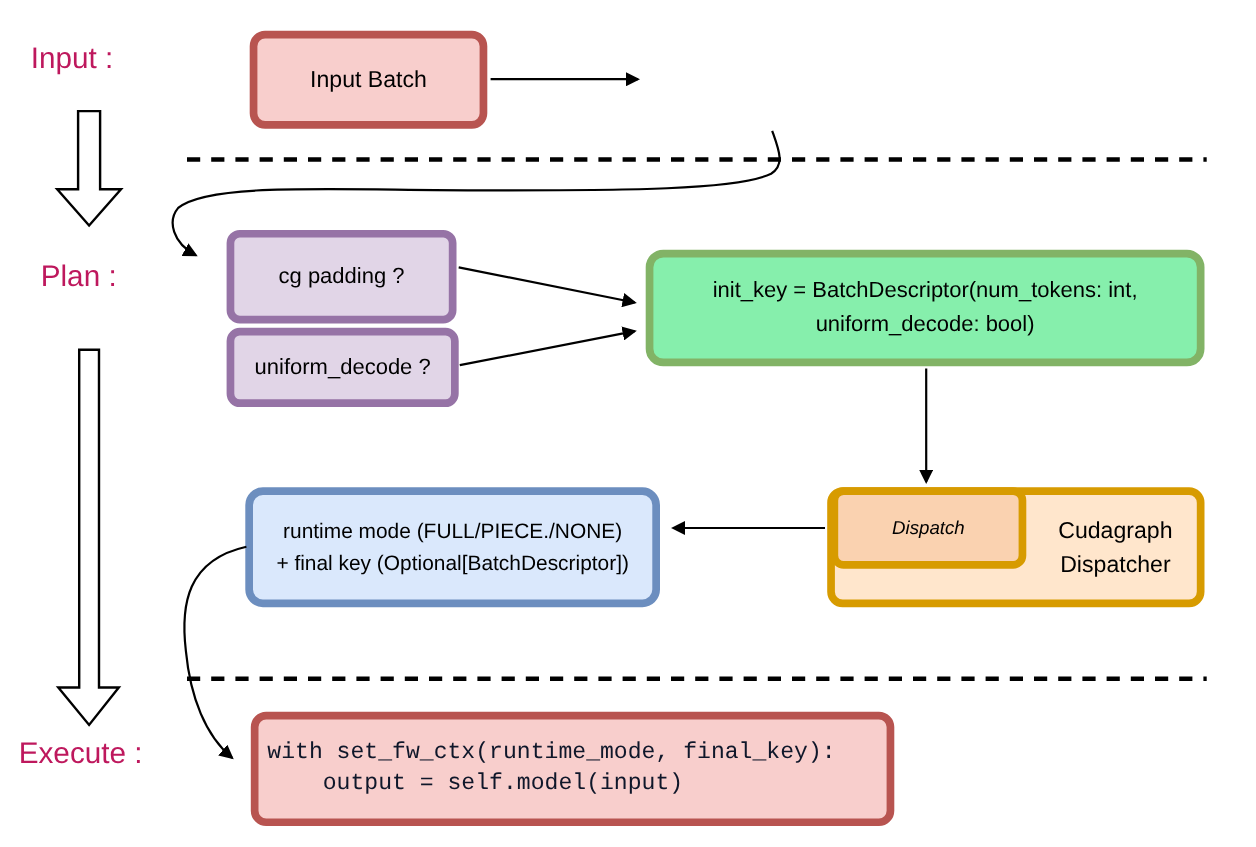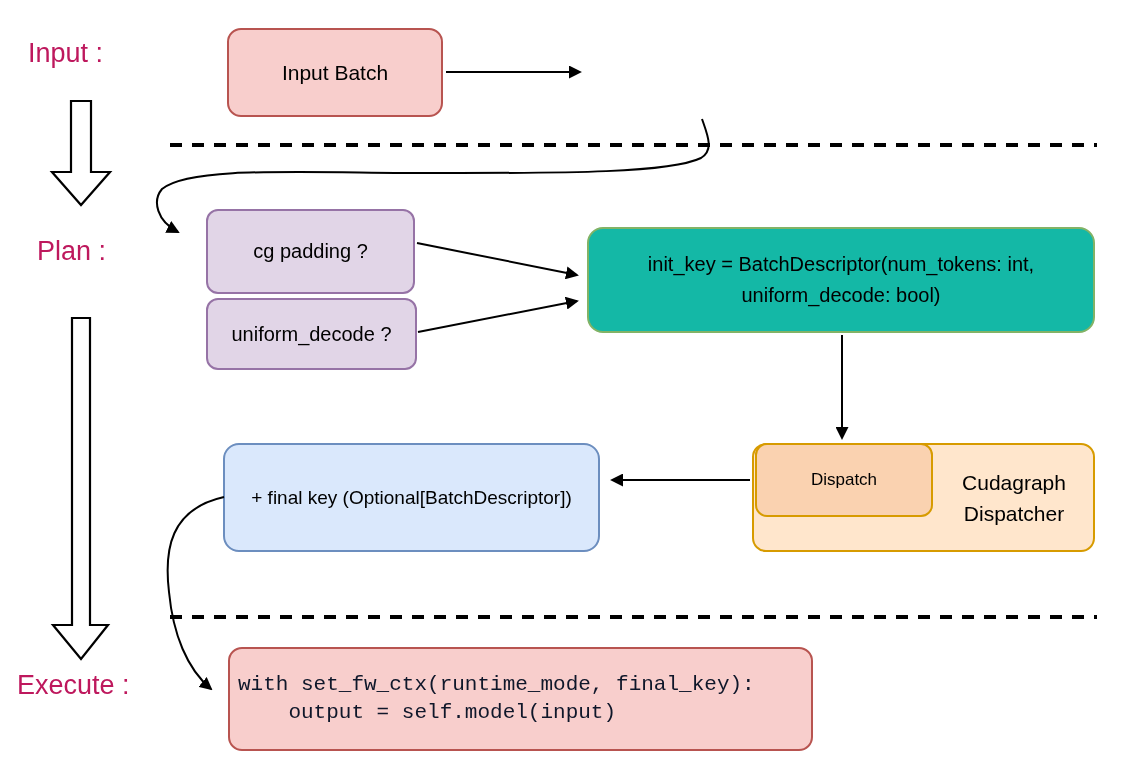--- a/index.html
+++ b/index.html
@@ -1,29 +1,29 @@
 <!DOCTYPE html>
 <html><head>
 <meta charset="utf-8">
 <style>
   html,body{margin:0;padding:0;background:#fff;}
   .canvas{position:relative;width:1142px;height:770px;background:#ffffff;overflow:hidden;
           font-family:"Liberation Sans",sans-serif;}
   .stage-label{position:absolute;font-weight:normal;font-size:27px;color:#be185d;white-space:nowrap;}
-  .node{position:absolute;box-sizing:border-box;border:2px solid #0c4a6e;border-radius:14px;
+  .node{position:absolute;box-sizing:border-box;border:7px solid #0c4a6e;border-radius:14px;
         display:flex;flex-direction:column;align-items:center;justify-content:center;
         text-align:center;font-size:20px;color:#000;}
   .node span{display:block;}
   #input-batch{left:227px;top:28px;width:216px;height:89px;background:#F8CECC;border-color:#B85450;font-size:21px;}
   #preprocess{left:588px;top:28px;width:219px;height:89px;background:#FFF2CC;border-color:#D6B656;font-size:21px;}
   #cg-padding{left:206px;top:209px;width:209px;height:85px;background:#E1D5E7;border-color:#9673A6;border-radius:12px;}
   #uniform-decode{left:206px;top:298px;width:211px;height:72px;background:#E1D5E7;border-color:#9673A6;border-radius:12px;align-items:center;}
-  #init-key{left:587px;top:227px;width:508px;height:106px;background:#14b8a6;border-color:#82B366;border-radius:16px;line-height:31px;}
+  #init-key{left:587px;top:227px;width:508px;height:106px;background:#86efac;border-color:#82B366;border-radius:16px;line-height:31px;}
   #cudagraph-outer{left:752px;top:443px;width:343px;height:109px;background:#FFE6CC;border-color:#D79B00;}
-  #dispatch{left:755px;top:443px;width:178px;height:74px;background:#FAD2B0;border-color:#D79B00;border-radius:12px;font-size:17px;}
+  #dispatch{left:755px;top:443px;width:178px;height:74px;background:#FAD2B0;border-color:#D79B00;border-radius:12px;font-size:17px;font-style:italic;}
   #cudagraph-label{left:933px;top:443px;width:162px;height:109px;position:absolute;display:flex;
                    flex-direction:column;align-items:center;justify-content:center;text-align:center;
                    font-size:21px;line-height:31px;color:#000;}
   #runtime-mode{left:223px;top:443px;width:377px;height:109px;background:#DAE8FC;border-color:#6C8EBF;border-radius:16px;font-size:19px;line-height:29px;}
   #execute-code{left:228px;top:647px;width:585px;height:104px;background:#F8CECC;border-color:#B85450;
                 align-items:flex-start;justify-content:center;padding-left:8px;
                 font-family:"Liberation Mono",monospace;font-size:21px;line-height:28px;color:#0f172a;
                 text-align:left;white-space:pre;}
   svg.overlay{position:absolute;left:0;top:0;pointer-events:none;}
 </style>
@@ -57,20 +57,21 @@
   <div class="node" id="cudagraph-outer"></div>
   <div class="node" id="dispatch">
     <span>Dispatch</span>
   </div>
   <div id="cudagraph-label">
     <span>Cudagraph</span>
     <span>Dispatcher</span>
   </div>
 
   <div class="node" id="runtime-mode">
+    <span>runtime mode (FULL/PIECE./NONE)</span>
     <span>+ final key (Optional[BatchDescriptor])</span>
   </div>
 
   <div class="node" id="execute-code">
     <span>with set_fw_ctx(runtime_mode, final_key):</span>
     <span>    output = self.model(input)</span>
   </div>
 
   <svg class="overlay" width="1142" height="770" viewBox="0 0 1142 770">
     <defs>

